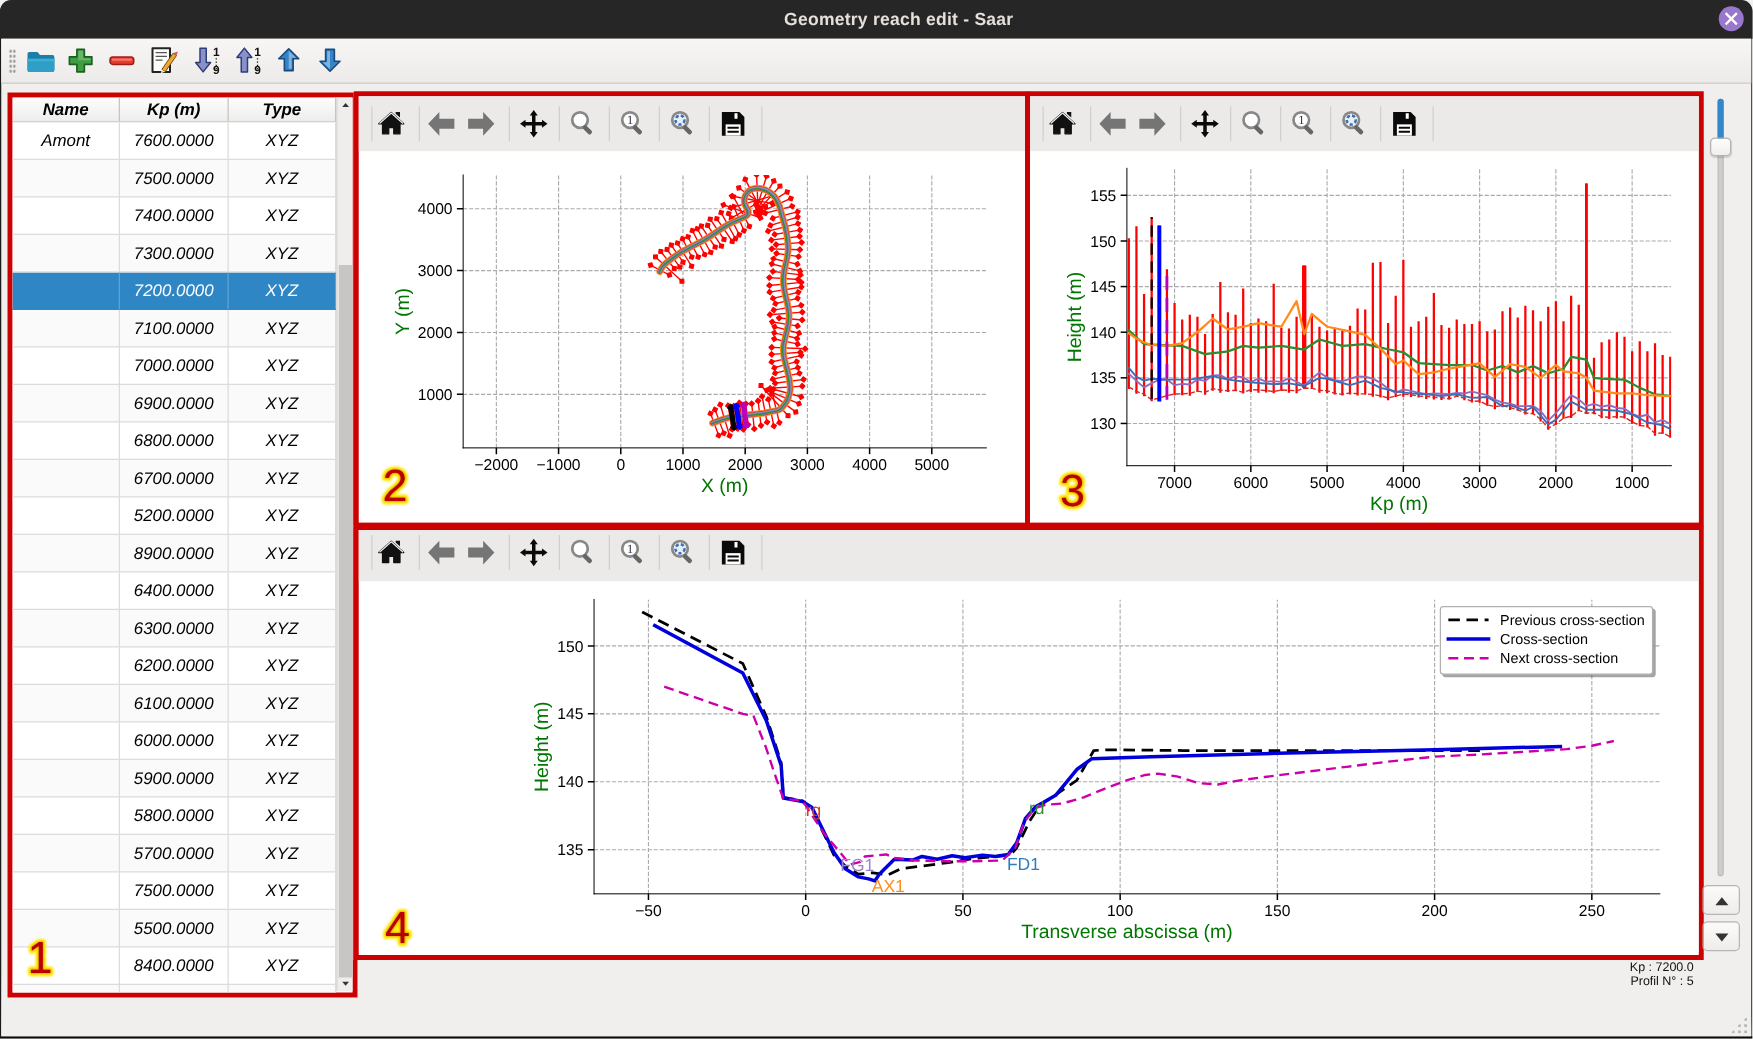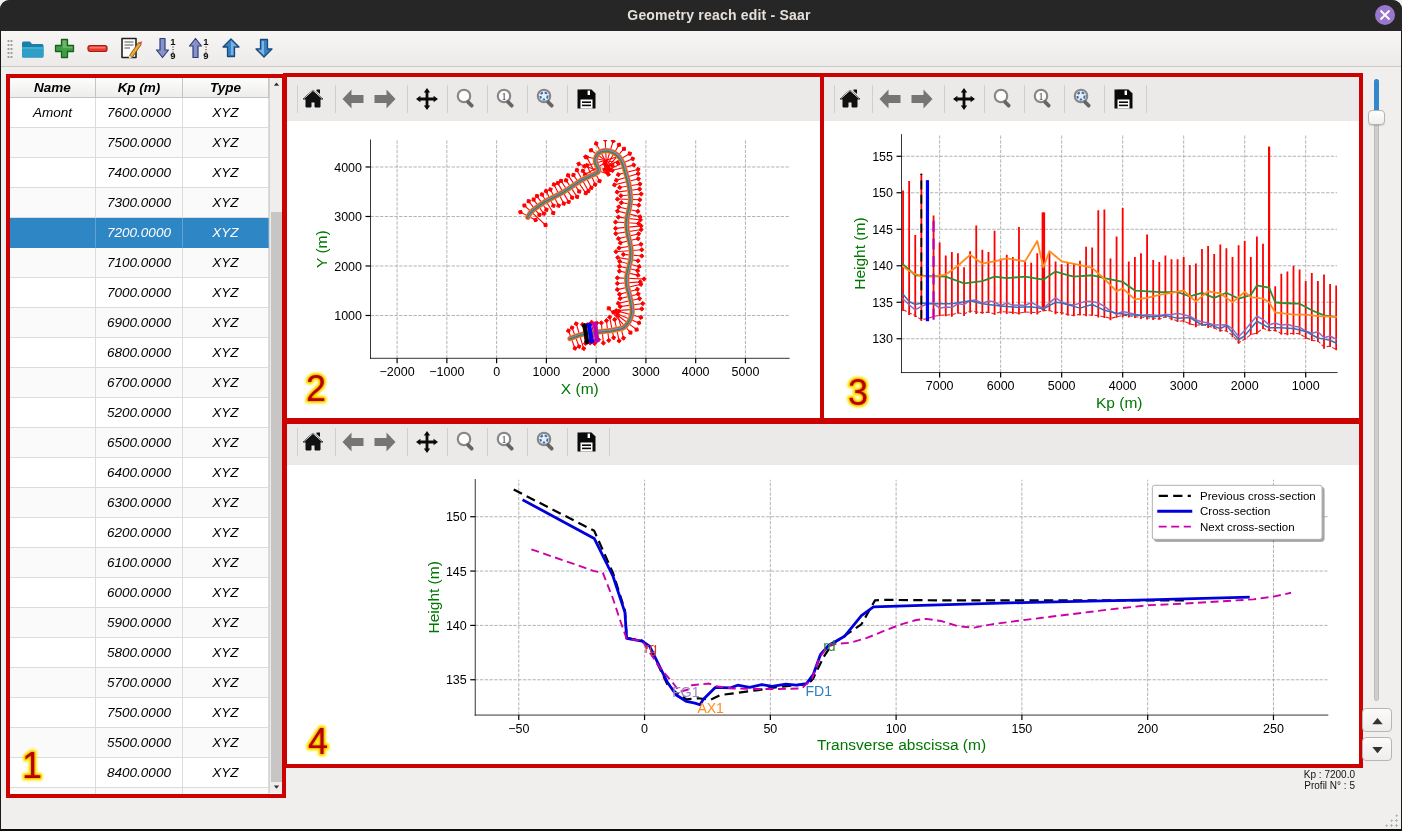--- a/index.html
+++ b/index.html
@@ -230,21 +230,21 @@
           <div class="c2">6700.0000</div>
           <div class="c3">XYZ</div>
         </div>
         <div class="trow">
           <div class="c1"></div>
           <div class="c2">5200.0000</div>
           <div class="c3">XYZ</div>
         </div>
         <div class="trow">
           <div class="c1"></div>
-          <div class="c2">6500.0000</div>
+          <div class="c2">8900.0000</div>
           <div class="c3">XYZ</div>
         </div>
         <div class="trow">
           <div class="c1"></div>
           <div class="c2">6400.0000</div>
           <div class="c3">XYZ</div>
         </div>
         <div class="trow">
           <div class="c1"></div>
           <div class="c2">6300.0000</div>

